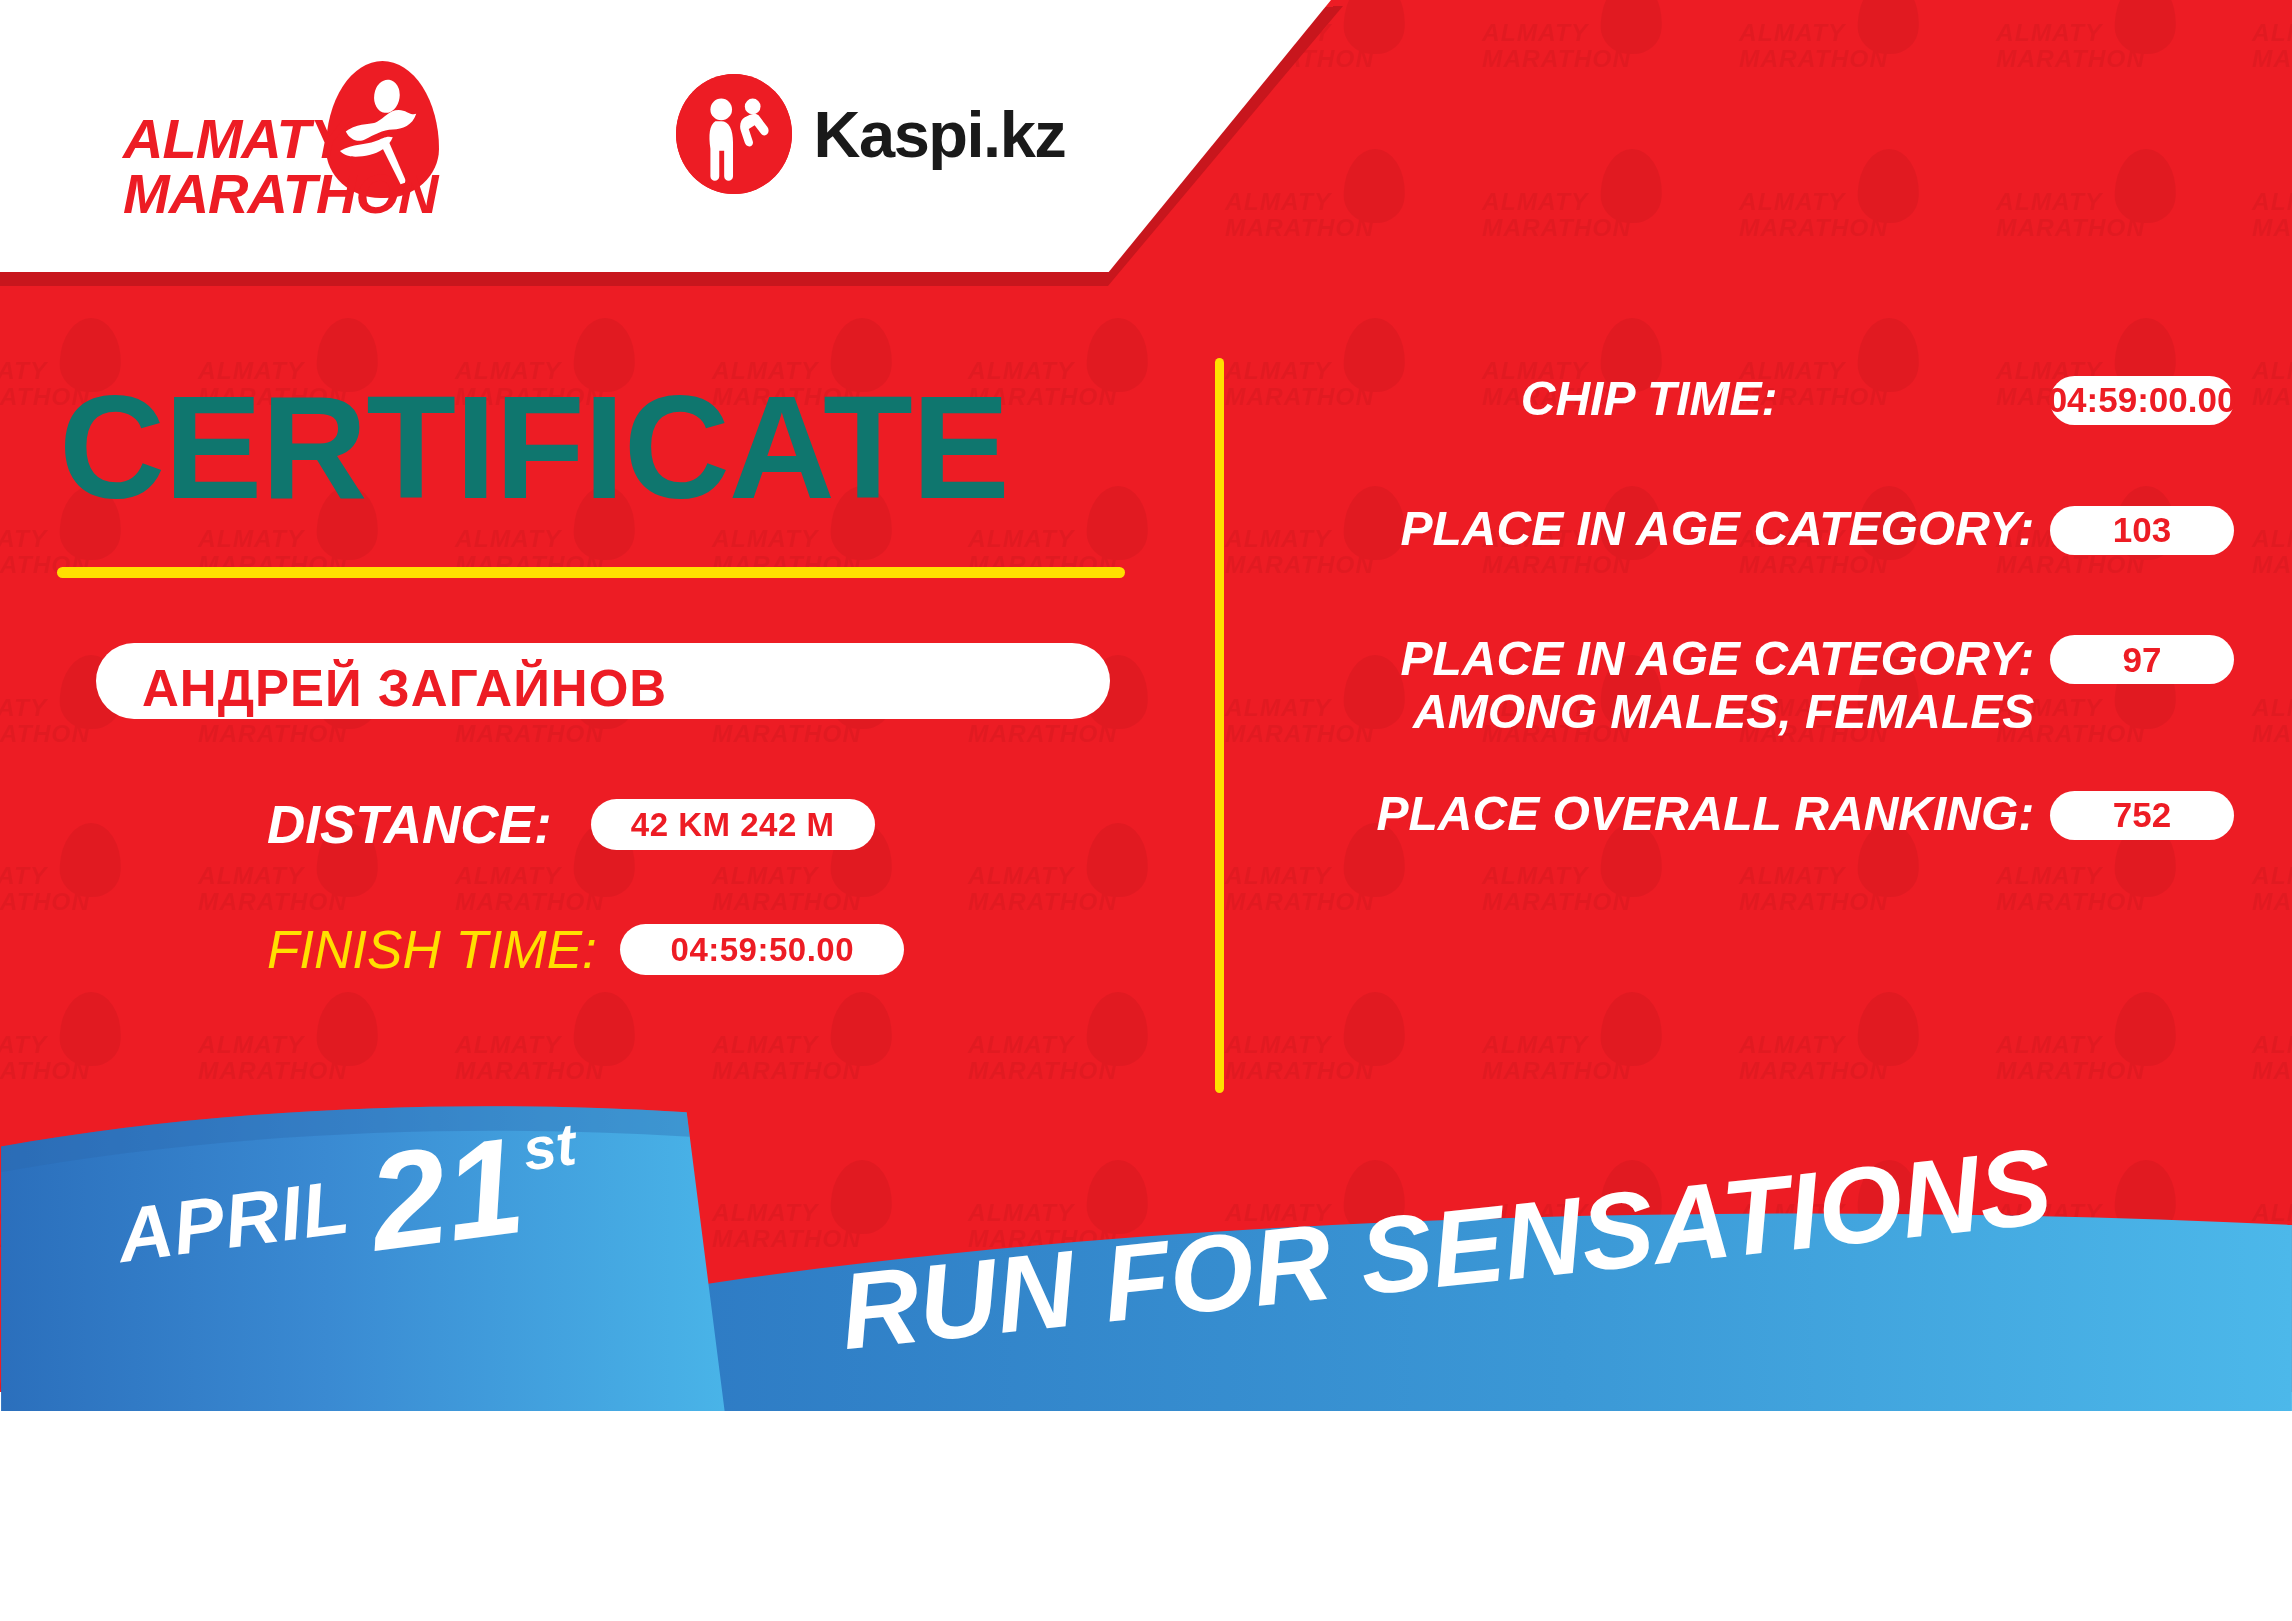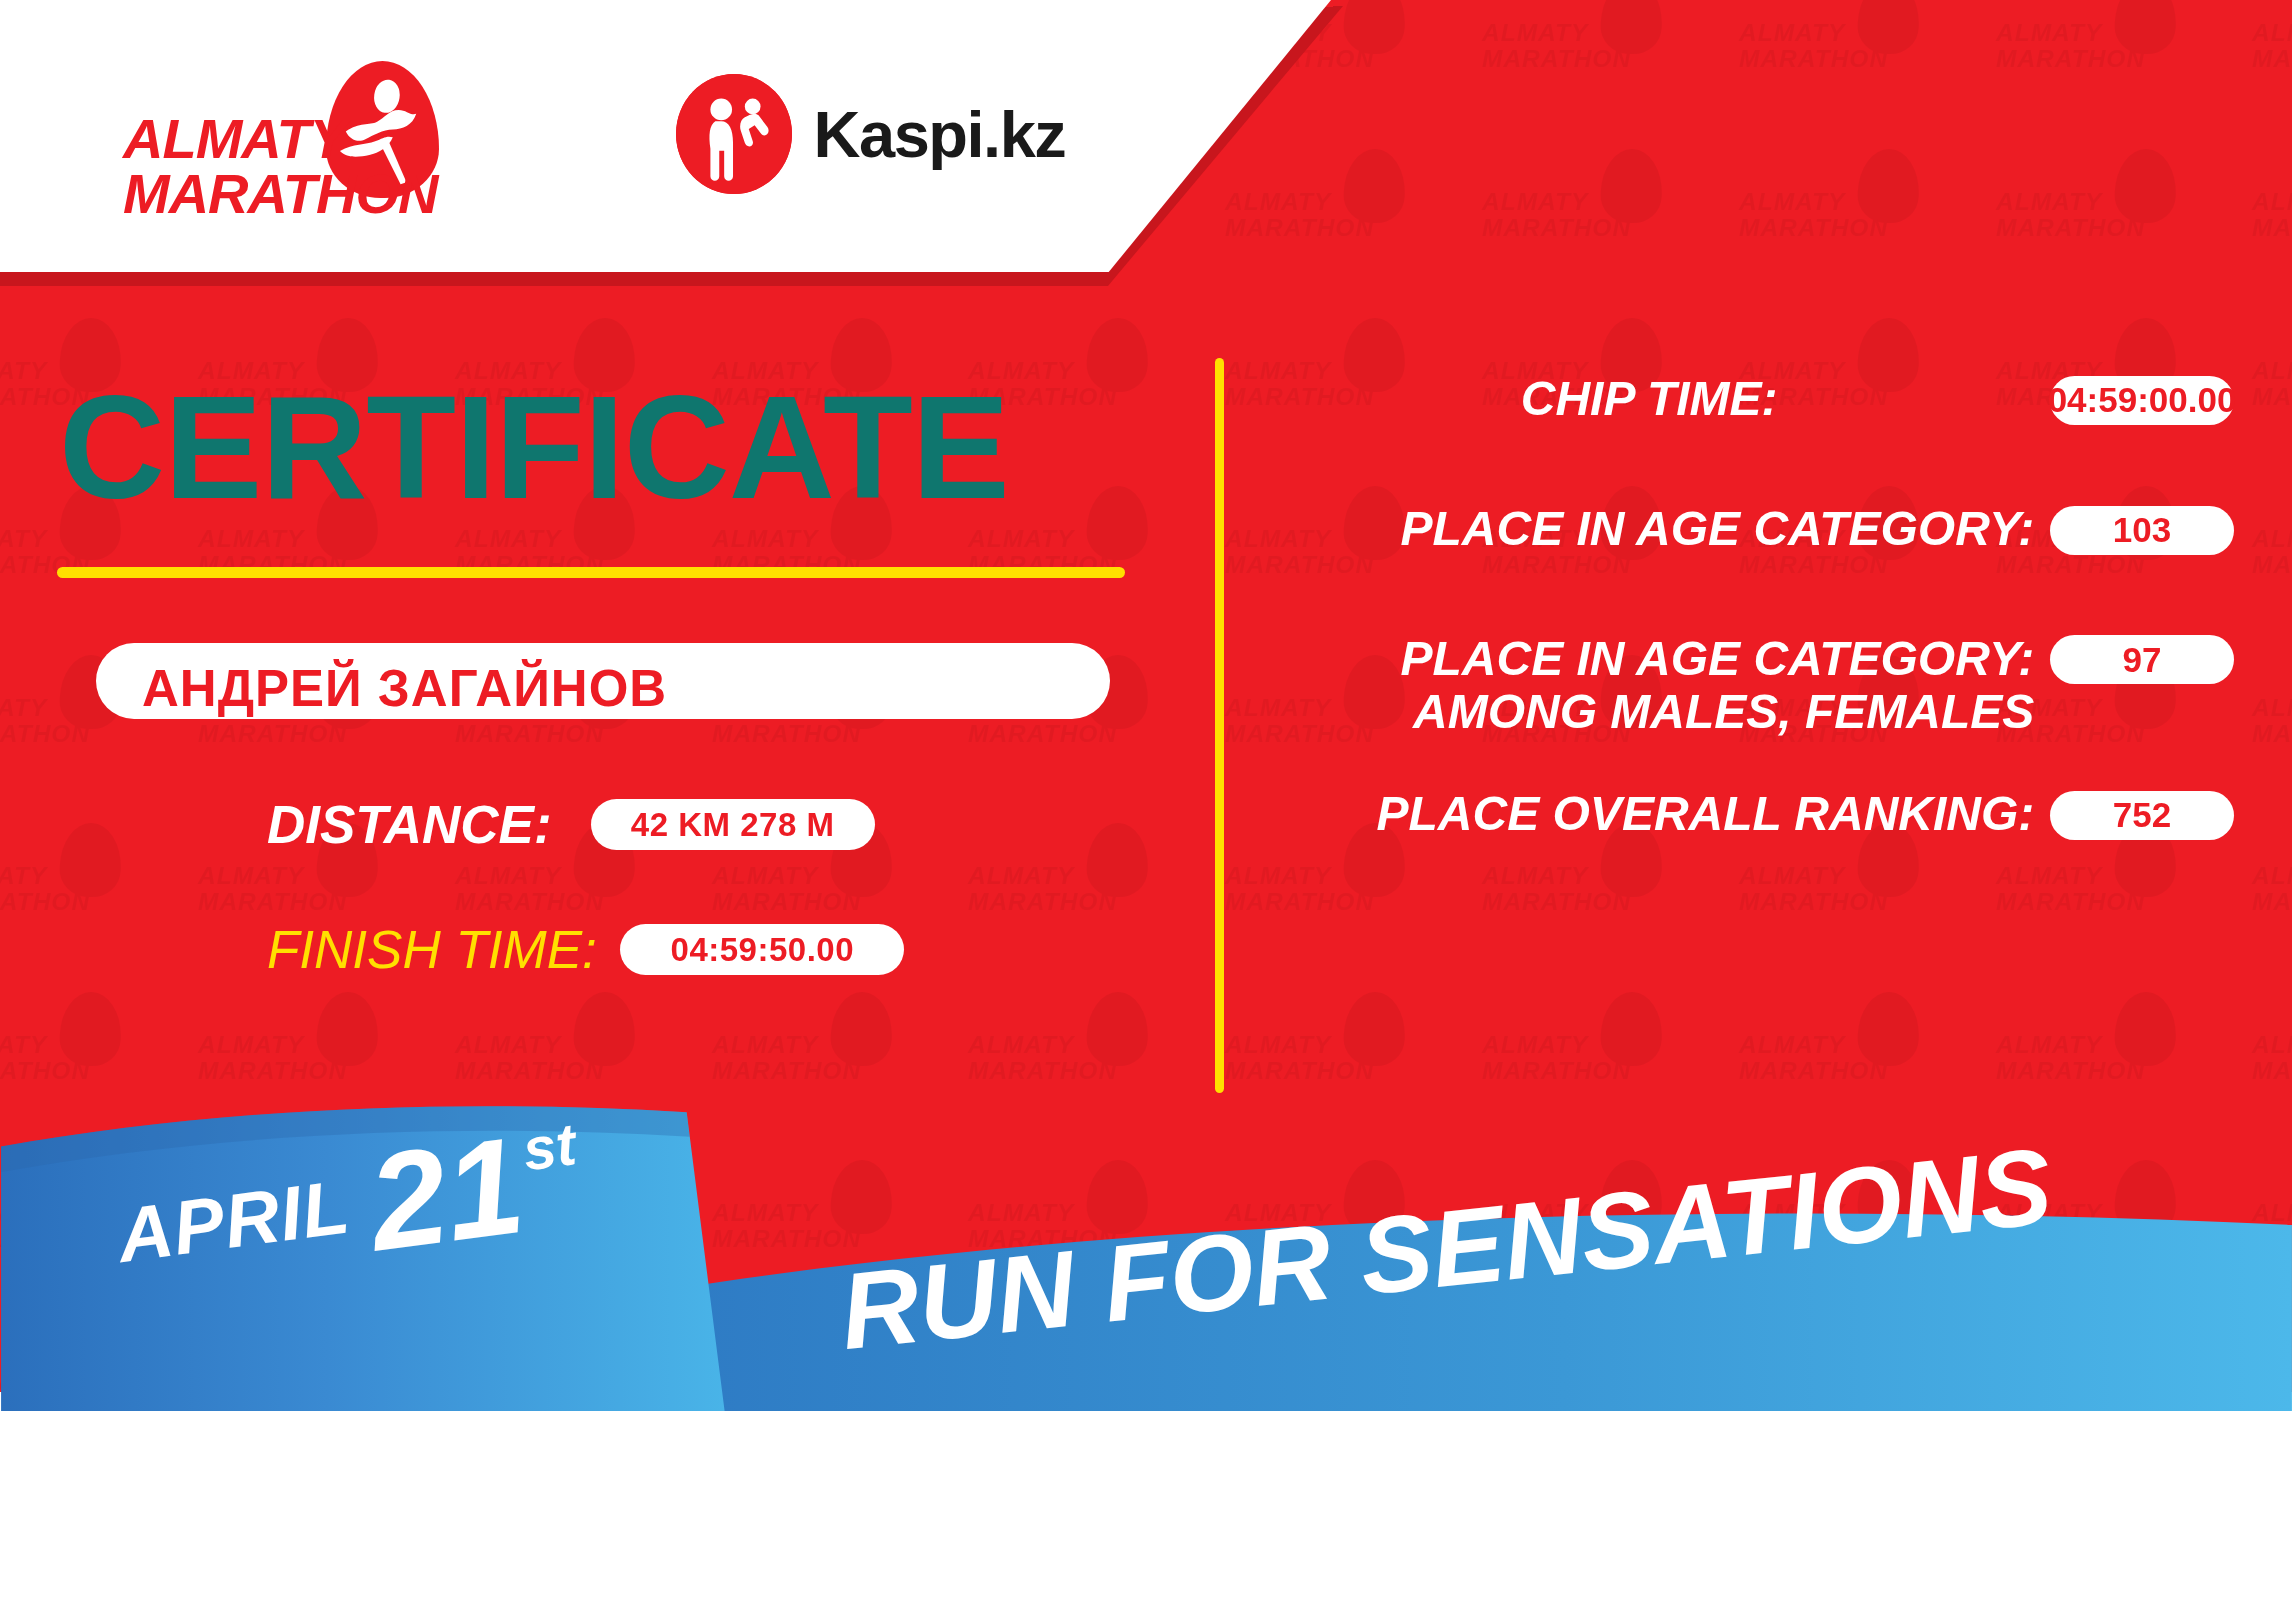--- a/index.html
+++ b/index.html
@@ -668,21 +668,21 @@
   </div>
 
   <div class="cert-title">CERTIFICATE</div>
   <div class="title-rule"></div>
 
   <div class="name-pill"></div>
   <div class="name-text">АНДРЕЙ ЗАГАЙНОВ</div>
 
   <div class="row-left" style="left:267px; top:794px;">
     <span class="lbl-white">DISTANCE:</span>
-    <span class="val-pill" style="width:284px;margin-left:39px;">42 KM 278 M</span>
+    <span class="val-pill" style="width:284px;margin-left:39px;">42 KM 242 M</span>
   </div>
 
   <div class="row-left" style="left:267px; top:919px;">
     <span class="lbl-yellow">FINISH TIME:</span>
     <span class="val-pill" style="width:284px;margin-left:23.5px;">04:59:50.00</span>
   </div>
 
   <div class="v-divider"></div>
 
   <div class="stats">

